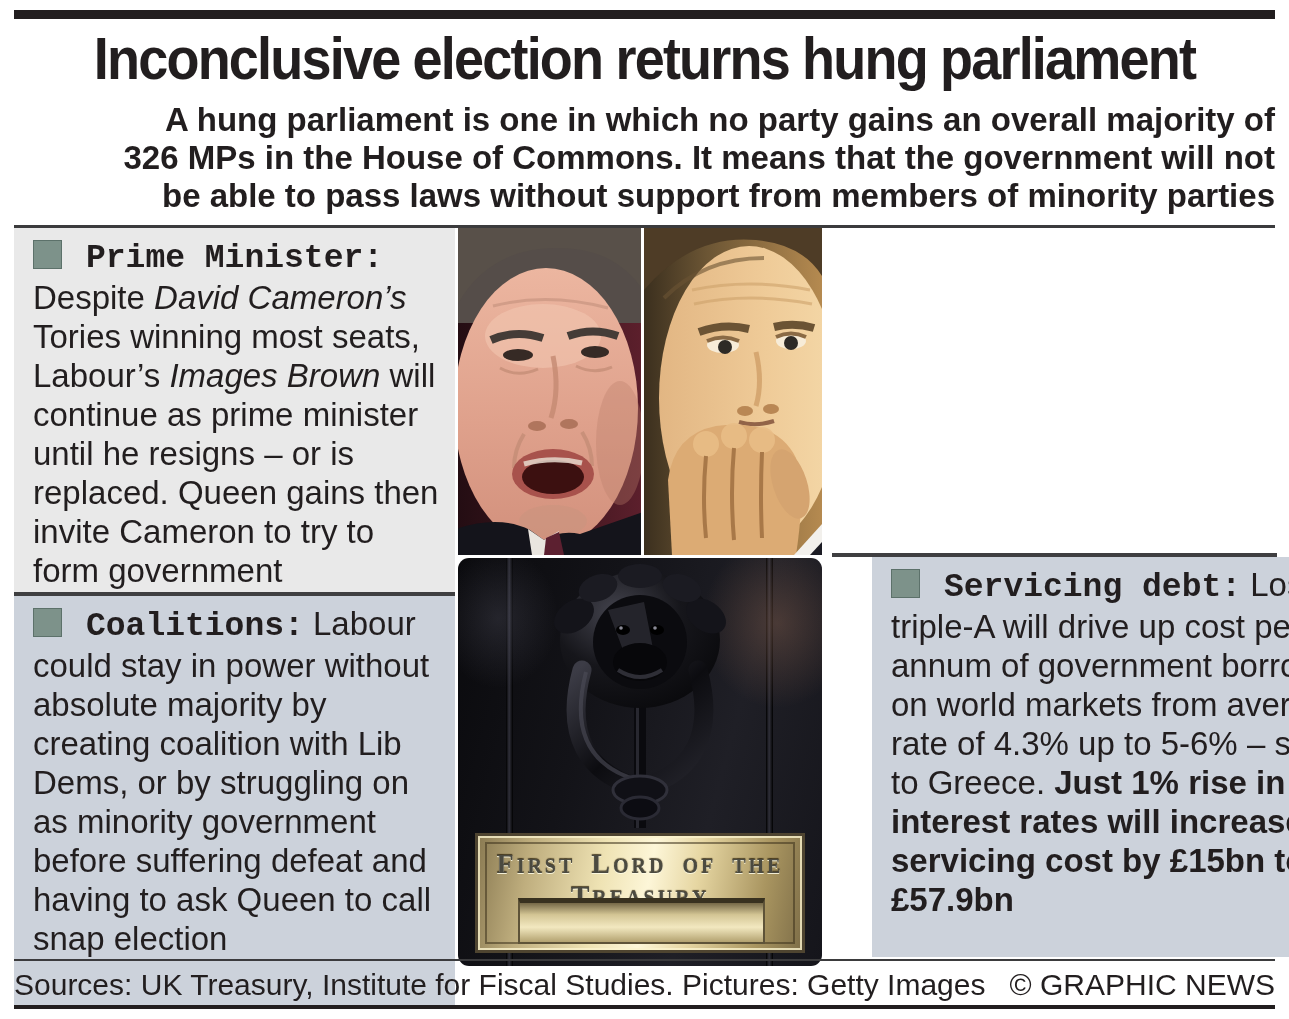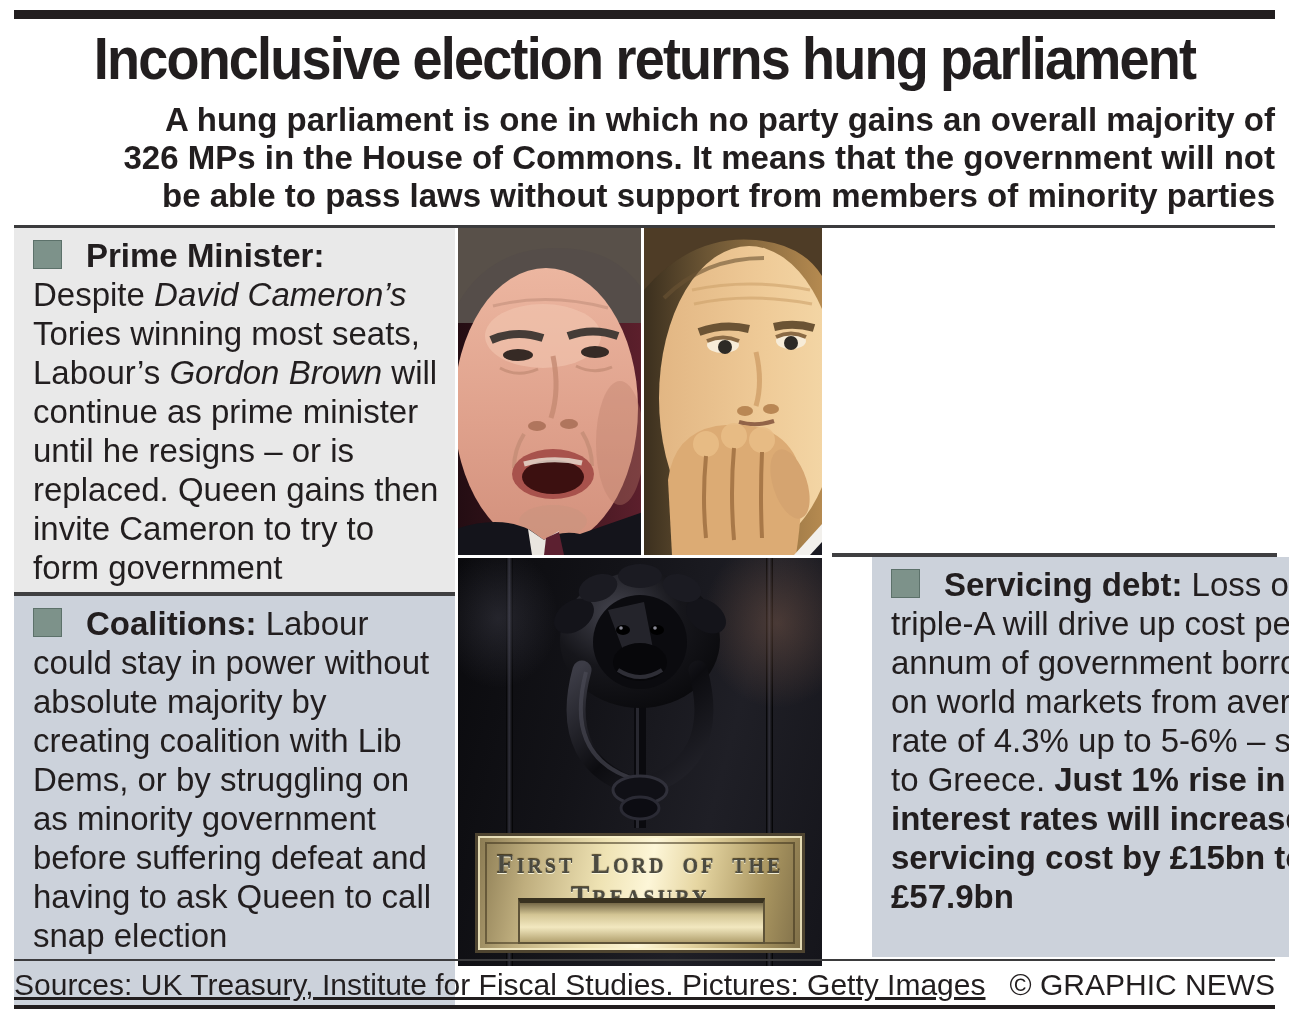--- a/index.html
+++ b/index.html
@@ -23,31 +23,31 @@
   .bg-blue { background:#ccd2db; }
   #block-prime-minister { left:14px;  top:228px; width:441px; height:364px; }
   #rule-left            { position:absolute; left:14px;  top:592px; width:441px; height:4px; background:#3f3f41; }
   #block-coalitions     { left:14px;  top:596px; width:441px; height:411px; }
   #block-political-risk { left:832px; top:228px; width:445px; height:325px; }
   #rule-right           { position:absolute; left:832px; top:553px; width:445px; height:4px; background:#3f3f41; }
   #block-servicing-debt { left:872px; top:557px; width:531px; height:400px; }
 
   .bullet { display:inline-block; width:29px; height:29px; background:#7d928a;
             border:1px solid #5c716a; margin-right:24px; vertical-align:-2px; }
-  .lead { font-weight:bold; }
+  .lead { font-weight:bold;font-family:Liberation Mono, monospace; }
   .name { font-weight:normal; font-style:italic; }
   .bold-tail { font-weight:bold; }
 
   .photo { position:absolute; overflow:hidden; }
   #photo-brown   { left:458px; top:228px; width:183px; height:327px; }
   #photo-cameron { left:644px; top:228px; width:178px; height:327px; }
   .photo svg { display:block; width:100%; height:100%; }
 
   #door { position:absolute; left:458px; top:558px; width:364px; height:408px; overflow:hidden;
-          background:linear-gradient(105deg,#0a0a0d 0%,#131318 35%,#1f1f26 68%,#15151b 100%); }
+          background:linear-gradient(105deg,#0a0a0d 0%,#131318 35%,#1f1f26 68%,#15151b 100%);border-radius:11px; }
   .door-groove { position:absolute; top:0; width:7px; height:100%;
                  background:linear-gradient(90deg,#000 0%,#30303a 45%,#000 100%); }
   #groove-l { left:48px; } #groove-r { left:308px; }
   .door-sheen-r { position:absolute; right:-30px; top:-20px; width:150px; height:170px; border-radius:50%;
                   background:radial-gradient(closest-side, rgba(140,100,80,.40), rgba(0,0,0,0)); }
   .door-sheen-l { position:absolute; left:-20px; top:-10px; width:120px; height:140px; border-radius:50%;
                   background:radial-gradient(closest-side, rgba(120,120,140,.22), rgba(0,0,0,0)); }
   #knocker { position:absolute; left:0; top:0; width:364px; height:270px; }
 
   .plaque { position:absolute; left:17px; top:275px; width:330px; height:120px;
@@ -59,41 +59,41 @@
                  font-family:"Liberation Serif", serif; font-weight:bold; font-variant:small-caps;
                  font-size:28px; letter-spacing:3px; word-spacing:6px; color:#4b4a40;
                  text-shadow:0 1px 0 rgba(255,253,230,.85), 0 -1px 1px rgba(40,30,10,.8); }
   .letter-slot { position:absolute; left:40px; top:62px; width:247px; height:46px;
                  background:linear-gradient(180deg,#756847 0%,#d3c594 30%,#f2e8c0 62%,#b3a270 100%);
                  border:2px solid #5e5338; border-top:5px solid #38311f; }
 
   .footer-rule  { position:absolute; left:14px; top:959px; width:1261px; height:2px; background:#3b3b3d; }
   .footer-text  { position:absolute; left:14px; top:966px; width:1261px; height:38px;
                   font-size:30px; line-height:38px; color:#221e1f; }
-  .footer-sources { float:left;text-decoration:underline; }
+  .footer-sources { float:left; }
   .footer-copy    { float:right; }
   .footer-bar   { position:absolute; left:14px; top:1005px; width:1261px; height:4px; background:#221e1f; }
 </style>
 </head>
 <body>
 
 <div class="canvas">
 
   <div class="top-bar"></div>
 
   <h1 class="title">Inconclusive election returns hung parliament</h1>
 
   <div class="subtitle">A hung parliament is one in which no party gains an overall majority of
 326 MPs in the House of Commons. It means that the government will not
 be able to pass laws without support from members of minority parties</div>
 
   <div class="content-top-rule"></div>
 
   <div id="block-prime-minister" class="info-block bg-gray">
-    <p><span class="bullet"></span><span class="lead">Prime Minister:</span><span> Despite </span><span class="name">David Cameron’s</span><span> Tories winning most seats, Labour’s </span><span class="name">Gordon Brown</span><span> will continue as prime minister until he resigns – or is replaced. Queen gains then invite Cameron to try to form government</span></p>
+    <p><span class="bullet"></span><span class="lead">Prime Minister:</span><span> Despite </span><span class="name">David Cameron’s</span><span> Tories winning most seats, Labour’s </span><span class="name">Images Brown</span><span> will continue as prime minister until he resigns – or is replaced. Queen gains then invite Cameron to try to form government</span></p>
   </div>
 
   <div id="rule-left"></div>
 
   <div id="block-coalitions" class="info-block bg-blue">
     <p><span class="bullet"></span><span class="lead">Coalitions:</span><span> Labour could stay in power without absolute majority by creating coalition with Lib Dems, or by struggling on as minority government before suffering defeat and having to ask Queen to call snap election</span></p>
   </div>
 
 
   <div id="rule-right"></div>

